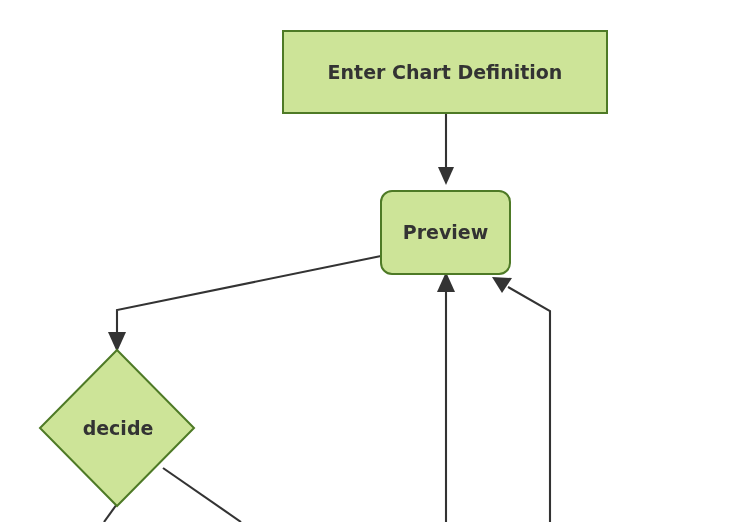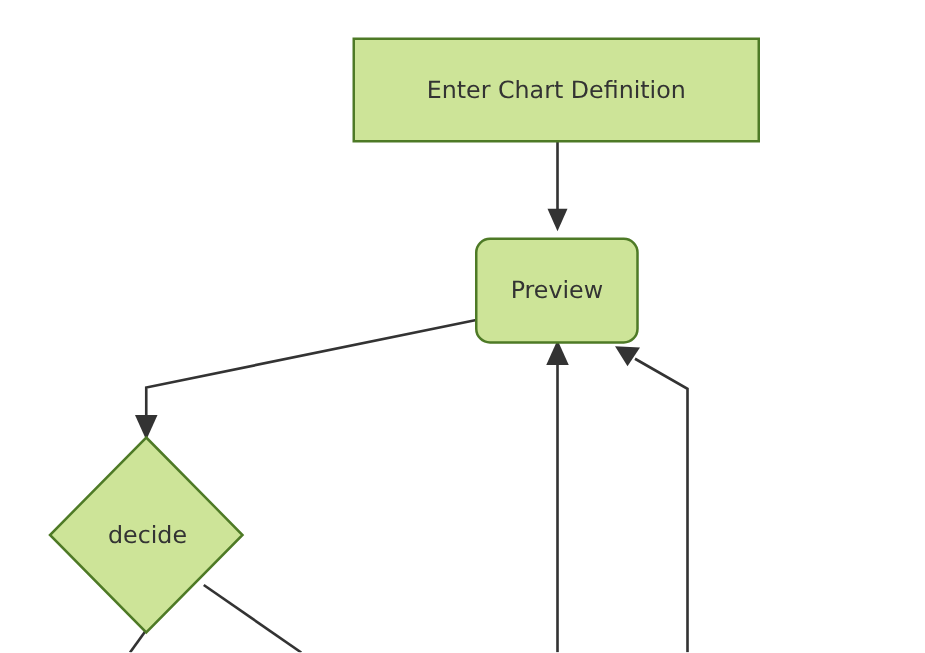--- a/index.html
+++ b/index.html
@@ -11,20 +11,21 @@
     width: 740px;
     height: 522px;
     overflow: hidden;
     font-family: "DejaVu Sans", "Liberation Sans", sans-serif;
   }
   #diagram-canvas {
     position: relative;
     width: 740px;
     height: 522px;
     background: #ffffff;
+    font-weight: bold;
   }
   #flow-svg {
     position: absolute;
     top: 0;
     left: 0;
     width: 740px;
     height: 522px;
     display: block;
   }
   .node-shape {

